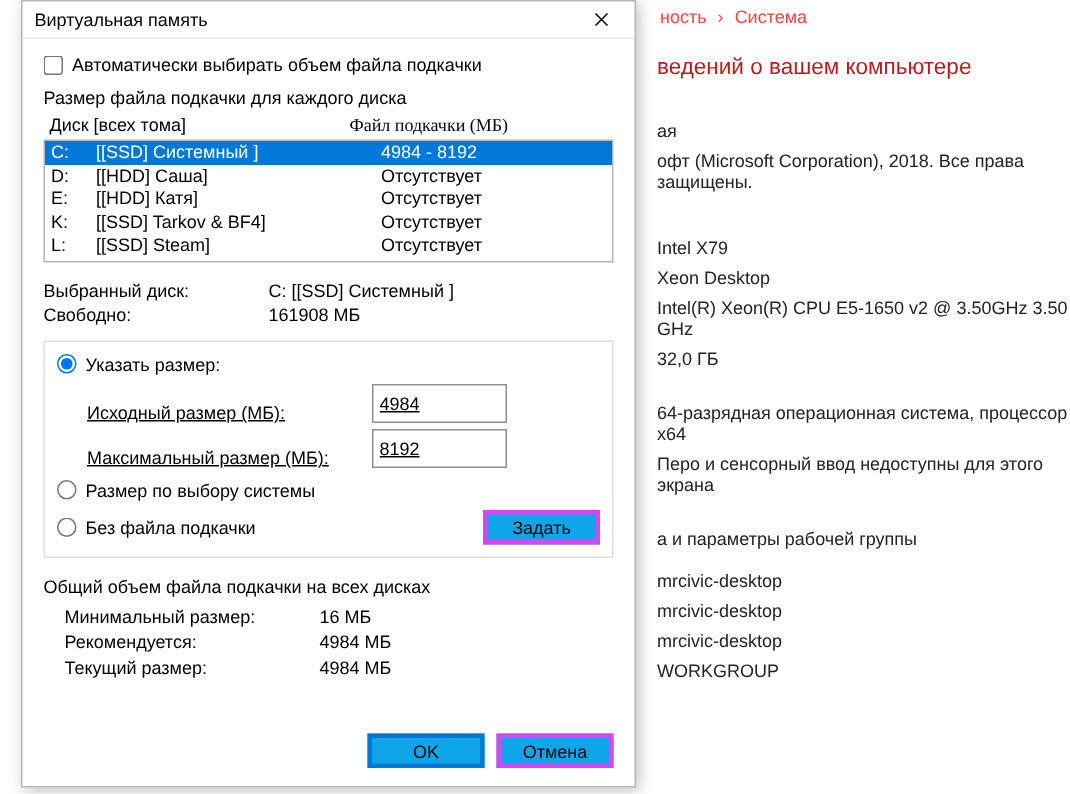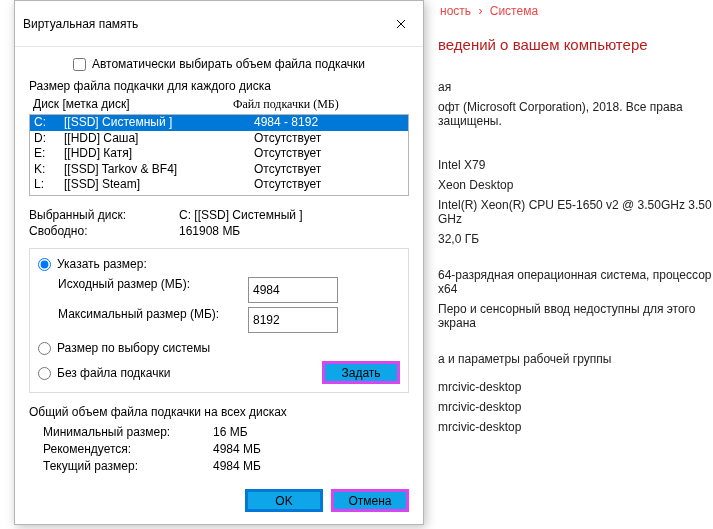--- a/index.html
+++ b/index.html
@@ -42,21 +42,21 @@
   top: 0;
   width: 410px;
   height: 525px;
   background: #fff;
   border: 1px solid #b5b5b5;
   box-shadow: 2px 2px 10px rgba(0,0,0,0.25);
   display: flex;
   flex-direction: column;
 }
 .titlebar {
-  height: 46px;
+  height: 25px;
   display: flex;
   align-items: center;
   border-bottom: 1px solid #e6e6e6;
 }
 .titlebar .title {
   flex: 1;
   padding-left: 8px;
   font-size: 12px;
 }
 .titlebar .close {
@@ -69,21 +69,20 @@
   cursor: default;
 }
 .dlg-body {
   flex: 1;
   padding: 10px 14px 0 14px;
 }
 .chk-row {
   display: flex;
   align-items: center;
   margin-bottom: 8px;
-  justify-content: center;
 }
 .chk-row input { margin-right: 6px; width: 13px; height: 13px; }
 .section-label { margin-bottom: 2px; }
 .drive-header {
   display: flex;
   padding: 2px 0 1px 4px;
   border-bottom: 1px solid transparent;
   font-size: 12px;
 }
 .drive-header .col1 { width: 200px; }
@@ -114,28 +113,29 @@
 }
 .sel-info .lbl { width: 150px; }
 .options-box {
   border: 1px solid #ddd;
   padding: 8px 8px 8px 8px;
   margin-top: 10px;
   position: relative;
 }
 .radio-row {
   display: flex;
-  align-items: flex-end;
+  align-items: flex-start;
   margin-bottom: 6px;
 }
 .radio-row input { margin-right: 6px; }
 .size-row {
   display: flex;
-  align-items: flex-start;
+  align-items: flex-end;
   margin: 4px 0 4px 20px;
+  text-decoration: underline;
 }
 .size-row .slabel { width: 190px; }
 .size-row input[type=text] {
   width: 90px;
   height: 22px;
   border: 1px solid #8f8f8f;
   padding: 12px 4px;
   font-family: inherit;
   font-size: 12px;
 }
@@ -190,40 +190,41 @@
     <div class="gap"></div>
   <div class="row">64-разрядная операционная система, процессор x64</div>
   <div class="row">Перо и сенсорный ввод недоступны для этого экрана</div>
   <div class="gap"></div>
     <div class="gap"></div>
   <div class="row">а и параметры рабочей группы</div>
   <div class="gap"></div>
   <div class="row">mrcivic-desktop</div>
   <div class="row">mrcivic-desktop</div>
   <div class="row">mrcivic-desktop</div>
+  <div class="row">WORKGROUP</div>
 </div>
 
 <div class="dialog">
   <div class="titlebar">
     <div class="title">Виртуальная память</div>
     <div class="close">
       <svg width="10" height="10" viewBox="0 0 10 10">
           <path d="M1 1 L9 9 M9 1 L1 9" stroke="#000" stroke-width="1" fill="none"></path>
         </svg>
     </div>
   </div>
   <div class="dlg-body">
     <label class="chk-row">
       <input type="checkbox" style="">
       <span>Автоматически выбирать объем файла подкачки</span>
     </label>
 
     <div class="section-label">Размер файла подкачки для каждого диска</div>
     <div class="drive-header">
-      <div class="col1">Диск [метка диск]</div>
+      <div class="col1">Диск [всех тома]</div>
       <div class="col2">Файл подкачки (МБ)</div>
     </div>
     <div class="drive-list" id="drive-list">
         <div class="drive-row selected">
           <div class="c-letter">C:</div>
           <div class="c-label">[[SSD] Системный ]</div>
           <div class="c-page">4984 - 8192</div>
         </div>
         <div class="drive-row">
           <div class="c-letter">D:</div>

